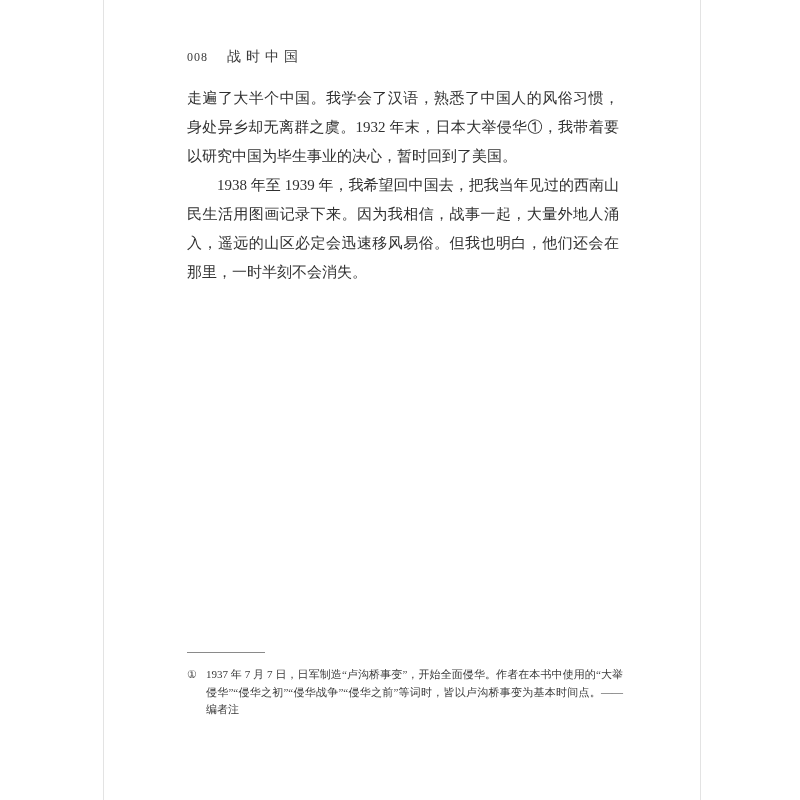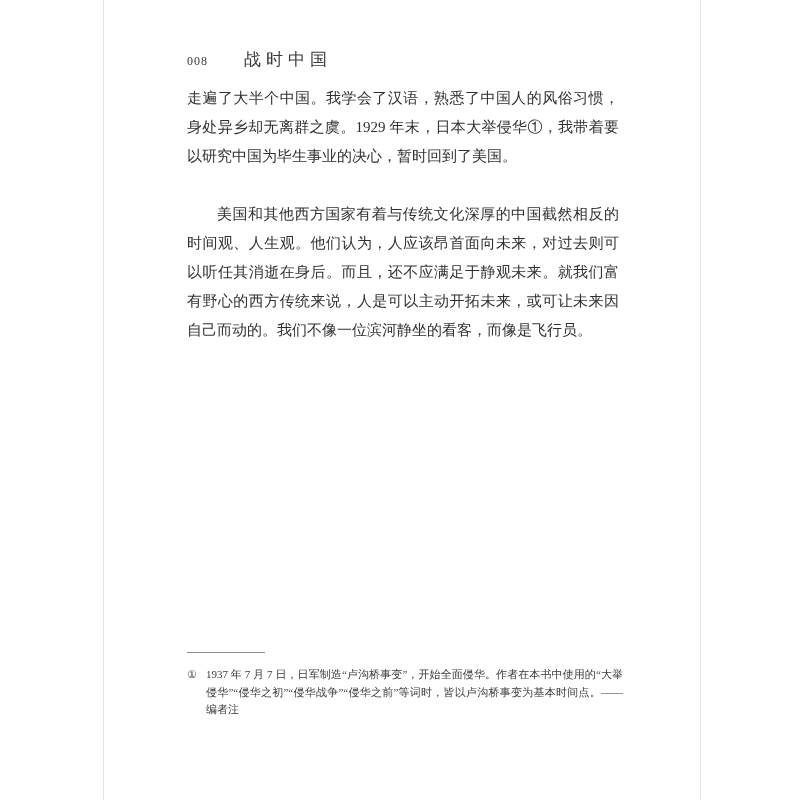--- a/index.html
+++ b/index.html
@@ -25,23 +25,23 @@
 
   .header {
     position: absolute;
     top: 48px;
     left: 187px;
     font-size: 12px;
     color: #3a3a3a;
     letter-spacing: 1px;
   }
   .running-title {
-    margin-left: 36px;
+    margin-left: 19px;
     letter-spacing: 5px;
-    font-size: 17px;
+    font-size: 14px;
   }
 
   .body {
     position: absolute;
     top: 84px;
     left: 187px;
     width: 432px;
     font-size: 15px;
     line-height: 29px;
     text-align: justify;
@@ -83,22 +83,22 @@
 <div class="page">
 
   <div class="edge-line edge-left"></div>
   <div class="edge-line edge-right"></div>
 
   <header class="header">
     <span class="page-num">008</span><span class="running-title">战时中国</span>
   </header>
 
   <main class="body">
-    <p class="para no-indent">走遍了大半个中国。我学会了汉语，熟悉了中国人的风俗习惯，身处异乡却无离群之虞。1929 年末，日本大举侵华①，我带着要以研究中国为毕生事业的决心，暂时回到了美国。</p>
-    <p class="para section-break">美国和其他西方国家有着与传统文化深厚的中国截然相反的时间观、人生观。他们认为，人应该昂首面向未来，对过去则可以听任其消逝在身后。而且，还不应满足于静观未来。就我们富有野心的西方传统来说，人是可以主动开拓未来，或可让未来因自己而动的。我们不像一位滨河静坐的看客，而像是飞行员。</p>
+    <p class="para no-indent">走遍了大半个中国。我学会了汉语，熟悉了中国人的风俗习惯，身处异乡却无离群之虞。1932 年末，日本大举侵华①，我带着要以研究中国为毕生事业的决心，暂时回到了美国。</p>
+    <p class="para">1938 年至 1939 年，我希望回中国去，把我当年见过的西南山民生活用图画记录下来。因为我相信，战事一起，大量外地人涌入，遥远的山区必定会迅速移风易俗。但我也明白，他们还会在那里，一时半刻不会消失。</p>
   </main>
 
   <footer class="footnote">
     <div class="fn-divider"></div>
     <div class="fn-text">
       <span class="fn-marker">①</span>
       <span>1937 年 7 月 7 日，日军制造“卢沟桥事变”，开始全面侵华。作者在本书中使用的“大举侵华”“侵华之初”“侵华战争”“侵华之前”等词时，皆以卢沟桥事变为基本时间点。——编者注</span>
     </div>
   </footer>
 

